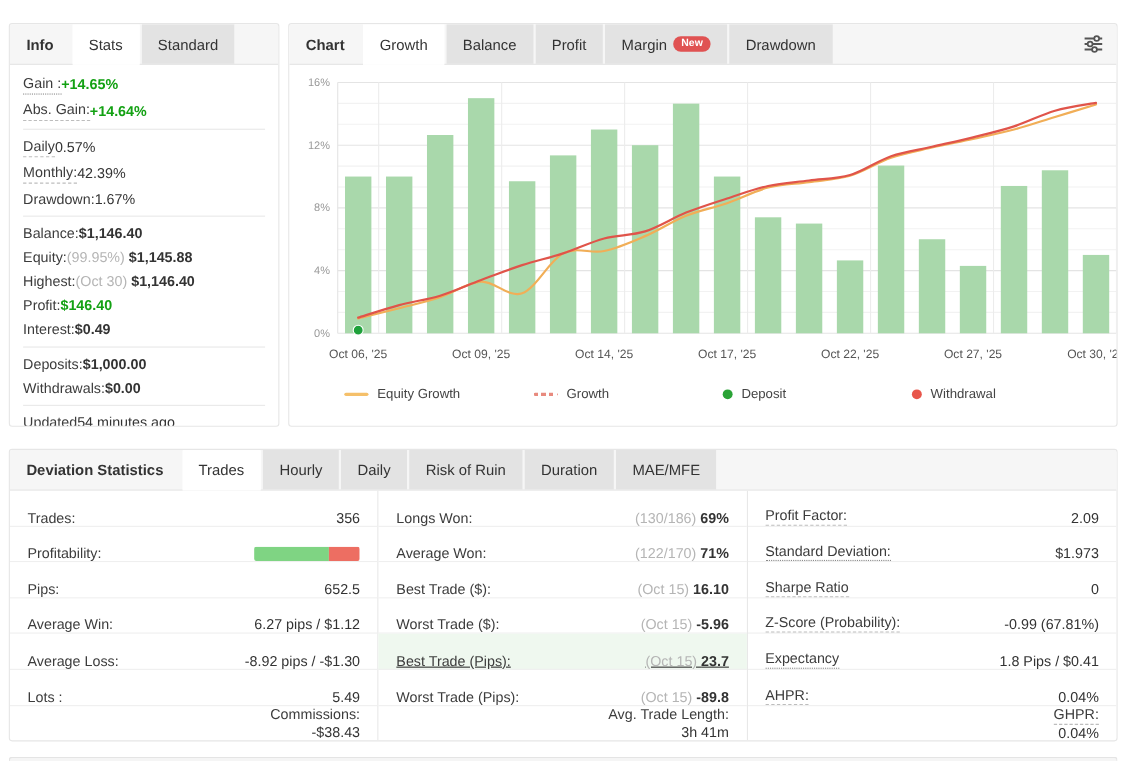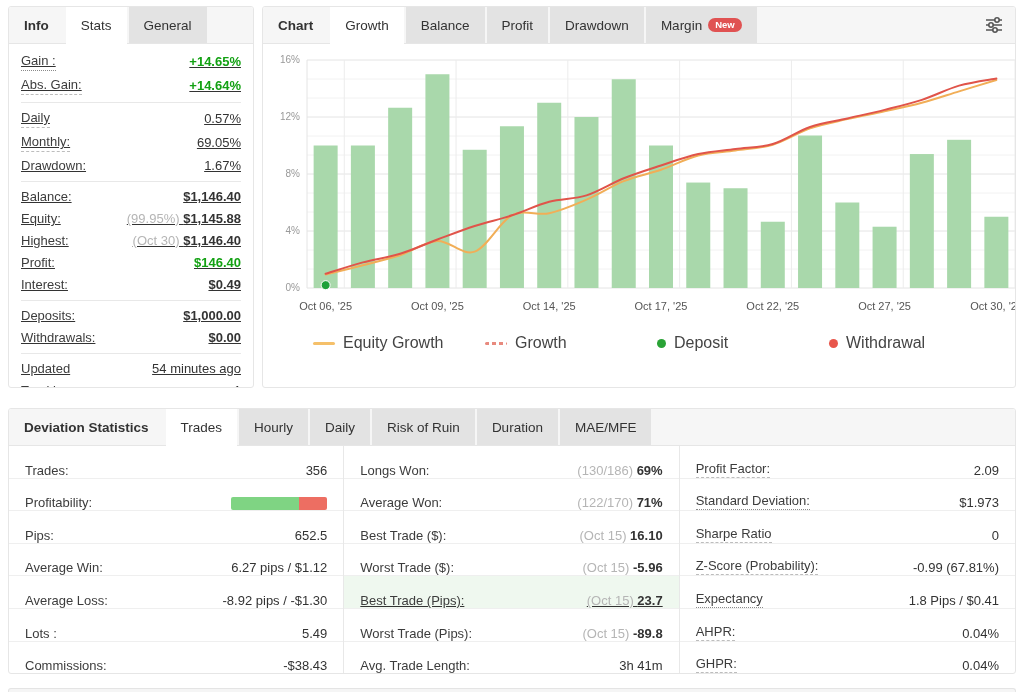--- a/index.html
+++ b/index.html
@@ -1,52 +1,52 @@
 <!DOCTYPE html>
 <html><head>
 <meta charset="utf-8">
 <style>
   html,body{margin:0;padding:0;background:#fff;}
   body{width:1024px;height:692px;font-family:"Liberation Sans","DejaVu Sans",sans-serif;font-size:13px;color:#333;overflow:hidden;}
   .top-row{display:flex;gap:8px;margin:6px 8px 0 8px;height:382px;}
-  .panel{border:1px solid #e6e6e6;border-radius:3px;background:#fff;box-sizing:border-box;overflow:hidden;}
+  .panel{border:1px solid #e6e6e6;border-radius:3px;background:#fff;box-sizing:border-box;overflow:hidden;margin-top:15px;}
   .left-panel{width:246px;flex:none;}
   .chart-panel{flex:1;position:relative;}
   
   .tabstrip{display:flex;align-items:stretch;background:#f6f6f6;border-bottom:1px solid #e6e6e6;height:36px;position:relative;}
   .tab{display:flex;align-items:center;gap:6px;padding:0 15px;font-size:13.5px;color:#333;background:#e3e3e3;margin-right:2px;cursor:pointer;white-space:nowrap;}
   .tab.plain{background:transparent;font-weight:bold;}
   .tab.active{background:#fff;box-shadow:0 1px 0 #fff;}
   .badge{background:#e05252;color:#fff;font-size:9.5px;font-weight:bold;padding:2px 7px;border-radius:9px;line-height:1;}
   .strip-icon{position:absolute;right:12px;top:9px;width:18px;height:18px;cursor:pointer;}
   
   .stat-groups{padding:2px 12px 0 12px;}
   .stat-group{border-bottom:1px solid #e8e8e8;padding:4px 0;}
   .stat-group:last-child{border-bottom:none;}
-  .stat-row{display:flex;justify-content:space-between;align-items:center;padding:3px 0;line-height:16px;text-decoration:underline;}
+  .stat-row{display:flex;justify-content:flex-start;align-items:center;padding:3px 0;line-height:16px;}
   .stat-label{color:#3c3c3c;}
   .stat-value{text-align:right;color:#333;}
   .stat-value.bold{font-weight:bold;}
   .stat-value .pre{color:#b5b5b5;font-weight:normal;}
   .green{color:#13a113;}
   .u-dotted{border-bottom:1px dotted #8a8a8a;padding-bottom:1px;}
   .u-dashed{border-bottom:1px dashed #bdbdbd;padding-bottom:1px;}
   
   .chart-body{padding:2px 0 0 0;}
   .legend-row{display:flex;align-items:center;height:32px;padding-left:50px;}
-  .legend-item{display:flex;align-items:center;gap:8px;width:172px;font-size:16px;color:#444;cursor:pointer;}
+  .legend-item{display:flex;align-items:center;gap:8px;width:172px;font-size:12px;color:#444;cursor:pointer;}
   .lg-line{width:22px;height:3px;border-radius:2px;}
   .lg-dot{width:9px;height:9px;border-radius:50%;}
   
   .bottom-section{margin:20px 8px 0 8px;}
   .adv-table{display:grid;grid-template-columns:1fr 1fr 1fr;}
   .adv-col{border-right:1px solid #e8e8e8;}
   .adv-col:last-child{border-right:none;}
   .adv-row{display:flex;justify-content:space-between;align-items:flex-end;height:31.6px;padding:0 16px;border-bottom:1px solid #efefef;}
-  .adv-col .adv-row:last-child{border-bottom:none;}
+  .adv-col .adv-row:last-child{border-bottom:none;flex-direction:column;}
   .adv-row.hl{background:#eff8ef;text-decoration:underline;}
   .adv-label{color:#3c3c3c;}
   .adv-value{text-align:right;color:#333;}
   .adv-value.bold{font-weight:bold;}
   .adv-value .pre{color:#b5b5b5;font-weight:normal;}
   .pbar{display:flex;width:96px;height:13px;border-radius:2px;overflow:hidden;}
   .pbar .w{height:100%;}
   .pbar .l{height:100%;}
   
   .next-strip{margin:14px 8px 0 8px;height:12px;background:#f5f5f5;border:1px solid #e4e4e4;border-bottom:none;border-radius:3px 3px 0 0;}
@@ -59,42 +59,42 @@
 
   <div class="panel left-panel">
     <div class="tabstrip" id="left-tabs">
         <div class="tab plain">
           <span>Info</span>
         </div>
         <div class="tab active">
           <span>Stats</span>
         </div>
         <div class="tab">
-          <span>General</span>
+          <span>Standard</span>
         </div>
       </div>
     <div class="stat-groups" id="stat-groups">
         <div class="stat-group">
           <div class="stat-row">
             <span class="stat-label u-dotted">Gain :</span>
             <span class="stat-value bold green"><span>+14.65%</span></span>
           </div>
           <div class="stat-row">
             <span class="stat-label u-dashed">Abs. Gain:</span>
             <span class="stat-value bold green"><span>+14.64%</span></span>
           </div>
         </div>
         <div class="stat-group">
           <div class="stat-row">
             <span class="stat-label u-dashed">Daily</span>
             <span class="stat-value"><span>0.57%</span></span>
           </div>
           <div class="stat-row">
             <span class="stat-label u-dashed">Monthly:</span>
-            <span class="stat-value"><span>69.05%</span></span>
+            <span class="stat-value"><span>42.39%</span></span>
           </div>
           <div class="stat-row">
             <span class="stat-label">Drawdown:</span>
             <span class="stat-value"><span>1.67%</span></span>
           </div>
         </div>
         <div class="stat-group">
           <div class="stat-row">
             <span class="stat-label">Balance:</span>
             <span class="stat-value bold"><span>$1,146.40</span></span>
@@ -159,25 +159,25 @@
         <div class="tab active">
           <span>Growth</span>
         </div>
         <div class="tab">
           <span>Balance</span>
         </div>
         <div class="tab">
           <span>Profit</span>
         </div>
         <div class="tab">
-          <span>Drawdown</span>
-        </div>
-        <div class="tab">
           <span>Margin</span>
           <span class="badge">New</span>
+        </div>
+        <div class="tab">
+          <span>Drawdown</span>
         </div>
       </div>
     <div class="chart-body">
       <svg id="chart-svg" width="762" height="278">
           <g>
             <line x1="44" x2="752" y1="223" y2="223" stroke="#f2f2f2" stroke-width="1"></line>
             <line x1="44" x2="752" y1="204" y2="204" stroke="#f2f2f2" stroke-width="1"></line>
             <line x1="44" x2="752" y1="166" y2="166" stroke="#f2f2f2" stroke-width="1"></line>
             <line x1="44" x2="752" y1="147" y2="147" stroke="#f2f2f2" stroke-width="1"></line>
             <line x1="44" x2="752" y1="109" y2="109" stroke="#f2f2f2" stroke-width="1"></line>

